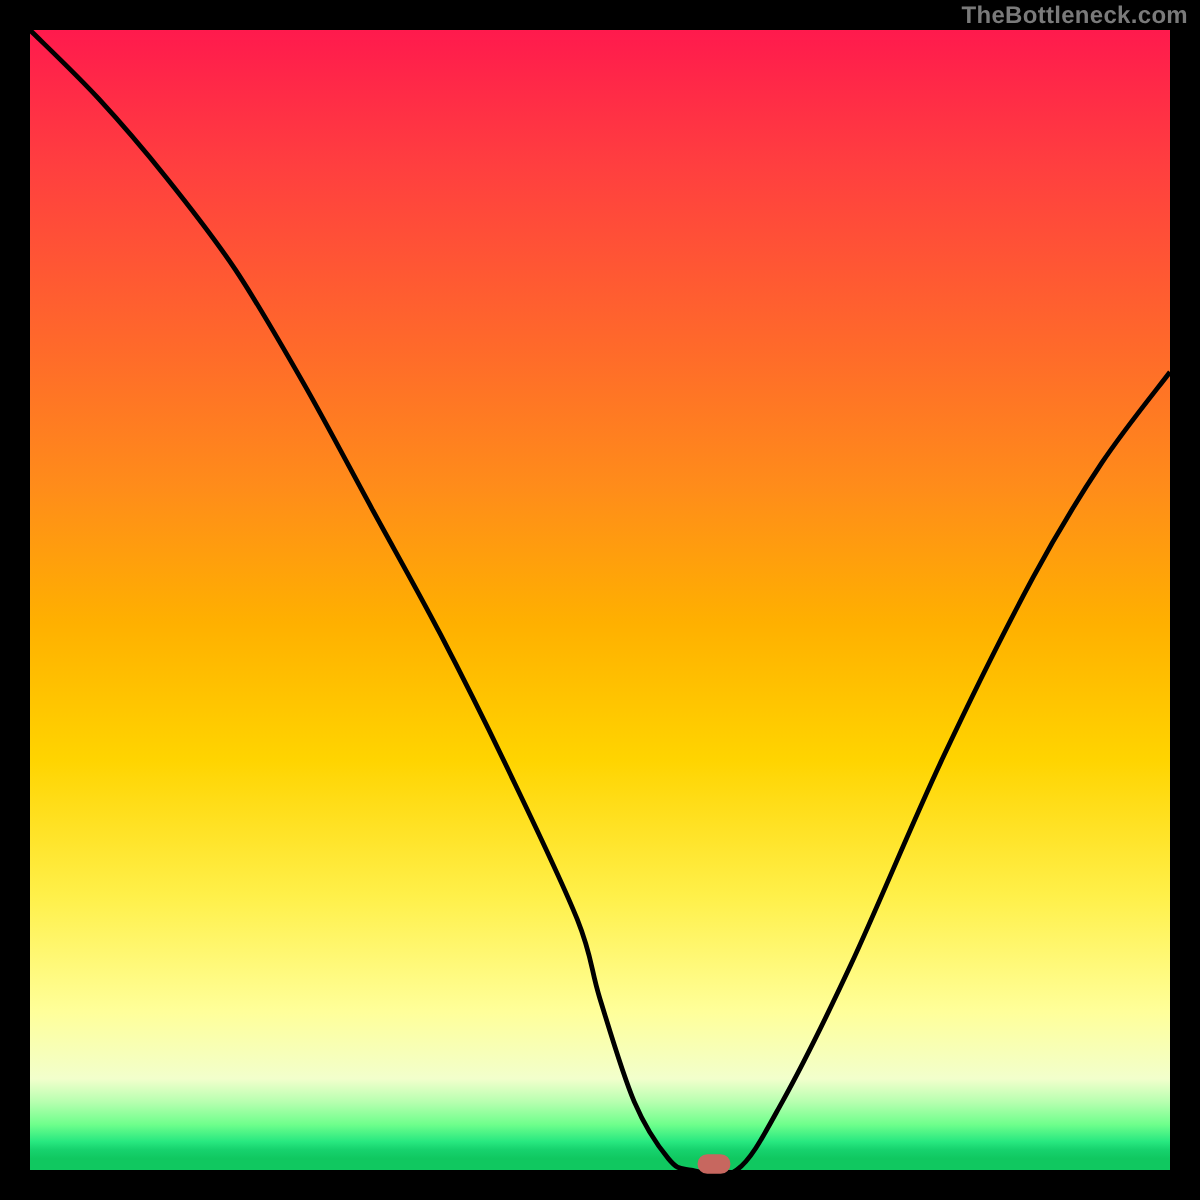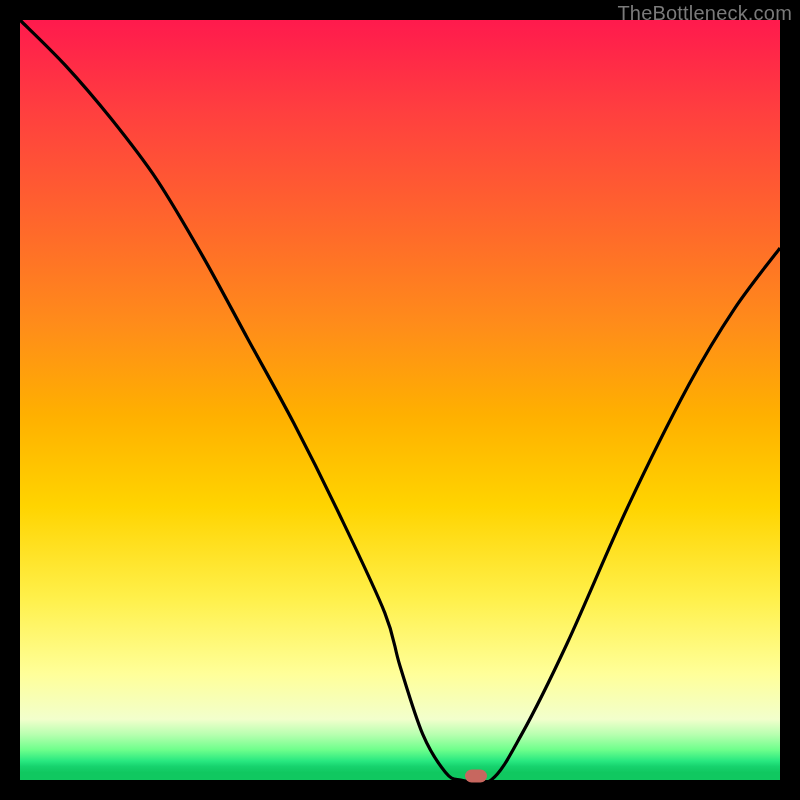--- a/index.html
+++ b/index.html
@@ -41,23 +41,23 @@
       #17d36e 98.2%,
       #10c860 99%,
       #10c860 100%
     );
   }
   .watermark {
     position: absolute;
     top: 2px;
     right: 8px;
     color: #7a7a7a;
-    font-size: 20px;
+    font-size: 16px;
     letter-spacing: 0.2px;
-    font-weight: 400;
+    font-weight: 700;
     user-select: none;
   }
   svg.curve {
     position: absolute;
     left: 0;
     top: 0;
     width: 760px;
     height: 760px;
     overflow: visible;
   }

